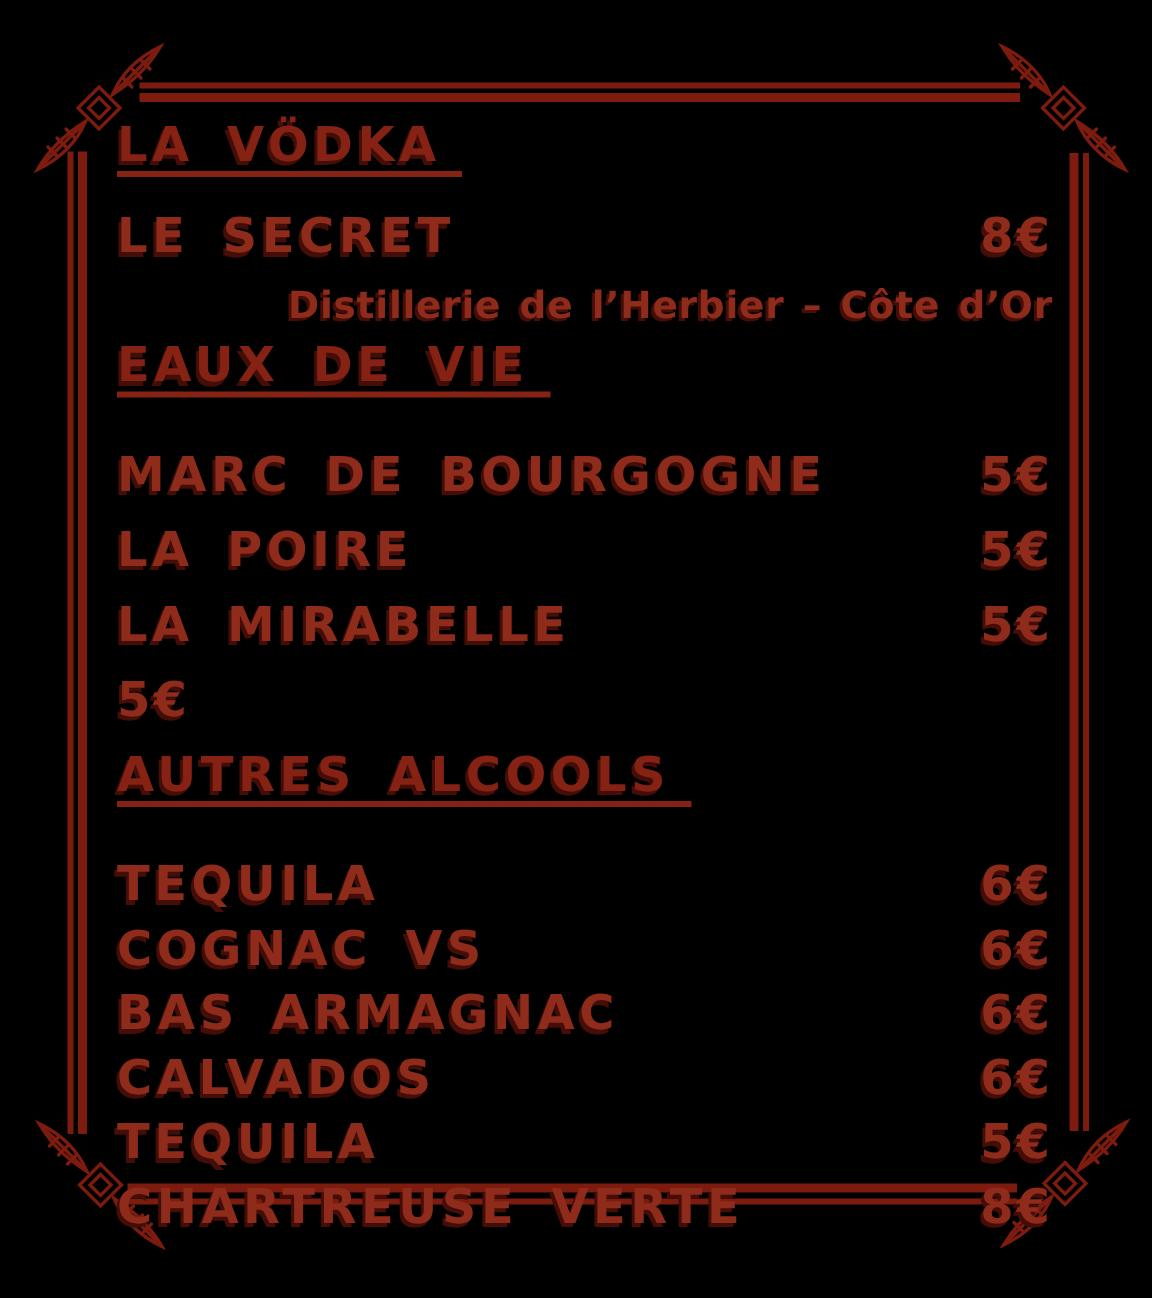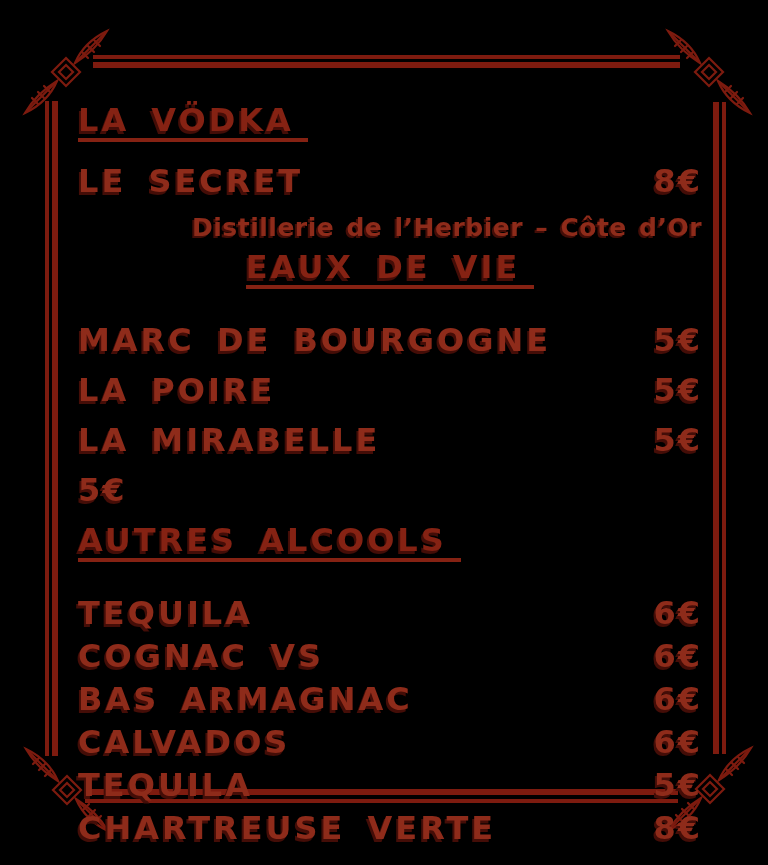--- a/index.html
+++ b/index.html
@@ -30,21 +30,21 @@
   .fl-right-outer {left:722px; top:102px; width:4px;   height:652px;}
   
   .corner{position:absolute;width:96px;height:96px;}
   .corner svg{display:block;width:96px;height:96px;stroke:var(--border);fill:none;stroke-width:2.2;stroke-linecap:round;}
   .c-tl{left:18px;  top:24px;}
   .c-tr{left:661px; top:24px;  transform:scaleX(-1);}
   .c-bl{left:19px;  top:742px; transform:scaleX(-1);}
   .c-br{left:662px; top:741px;}
   
   .content{
-    position:absolute; left:78px; right:66px; top:105px;
+    position:absolute; left:78px; right:66px; top:81px;
     color:var(--ink);
   }
   .heading{
     display:inline-block;
     font-size:32px; font-weight:bold; line-height:30px;
     letter-spacing:3px; word-spacing:8px;
     color:var(--heading-ink);
     border-bottom:4px solid var(--heading-ink);
     padding:0 14px 3px 0;
     text-shadow:-2px 3px 0 var(--ink-dark);
@@ -65,21 +65,21 @@
   .note{
     font-size:25px; font-weight:bold; line-height:28px;
     letter-spacing:0.5px; word-spacing:3px;
     color:var(--ink);
     text-shadow:-2px 2px 0 var(--ink-dark);
     margin-bottom:10px;
     white-space:nowrap;
     text-align:right;
   }
   .sec2 .row{margin-bottom:20px;}
-  .sec2{margin-bottom:10px;text-align:center;}
+  .sec2{margin-bottom:10px;}
   .sec3 .row{margin-bottom:13px;}
 </style>
 </head>
 <body>
 
 <svg width="0" height="0" style="position:absolute">
   <defs>
     <g id="corner-flourish">
       <path d="M48 34 L62 48 L48 62 L34 48 Z"></path>
       <path d="M48 41 L55 48 L48 55 L41 48 Z"></path>

